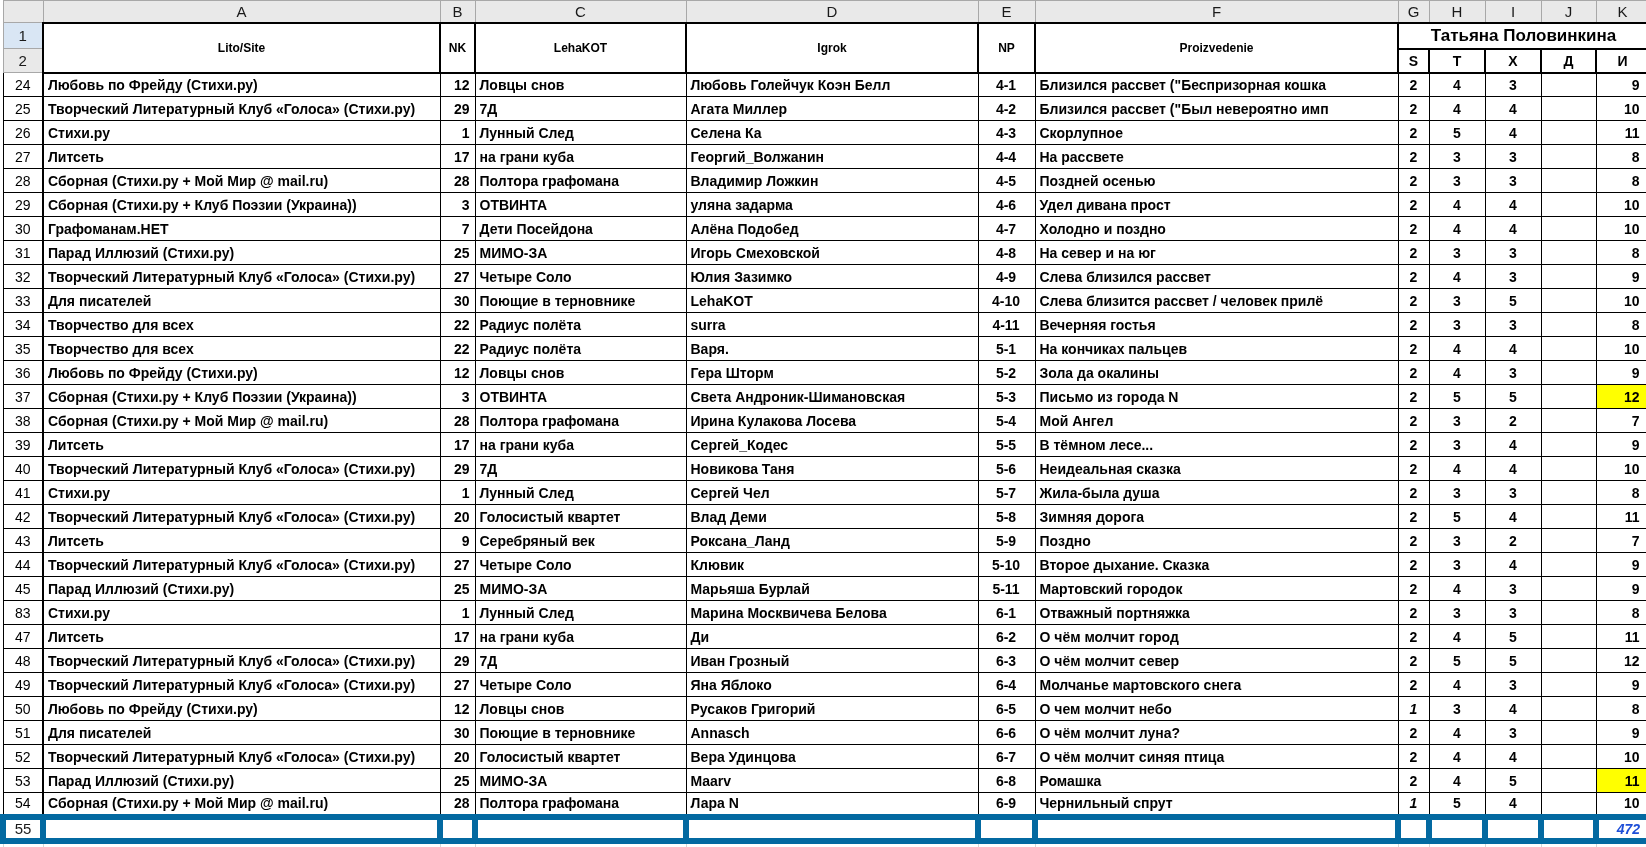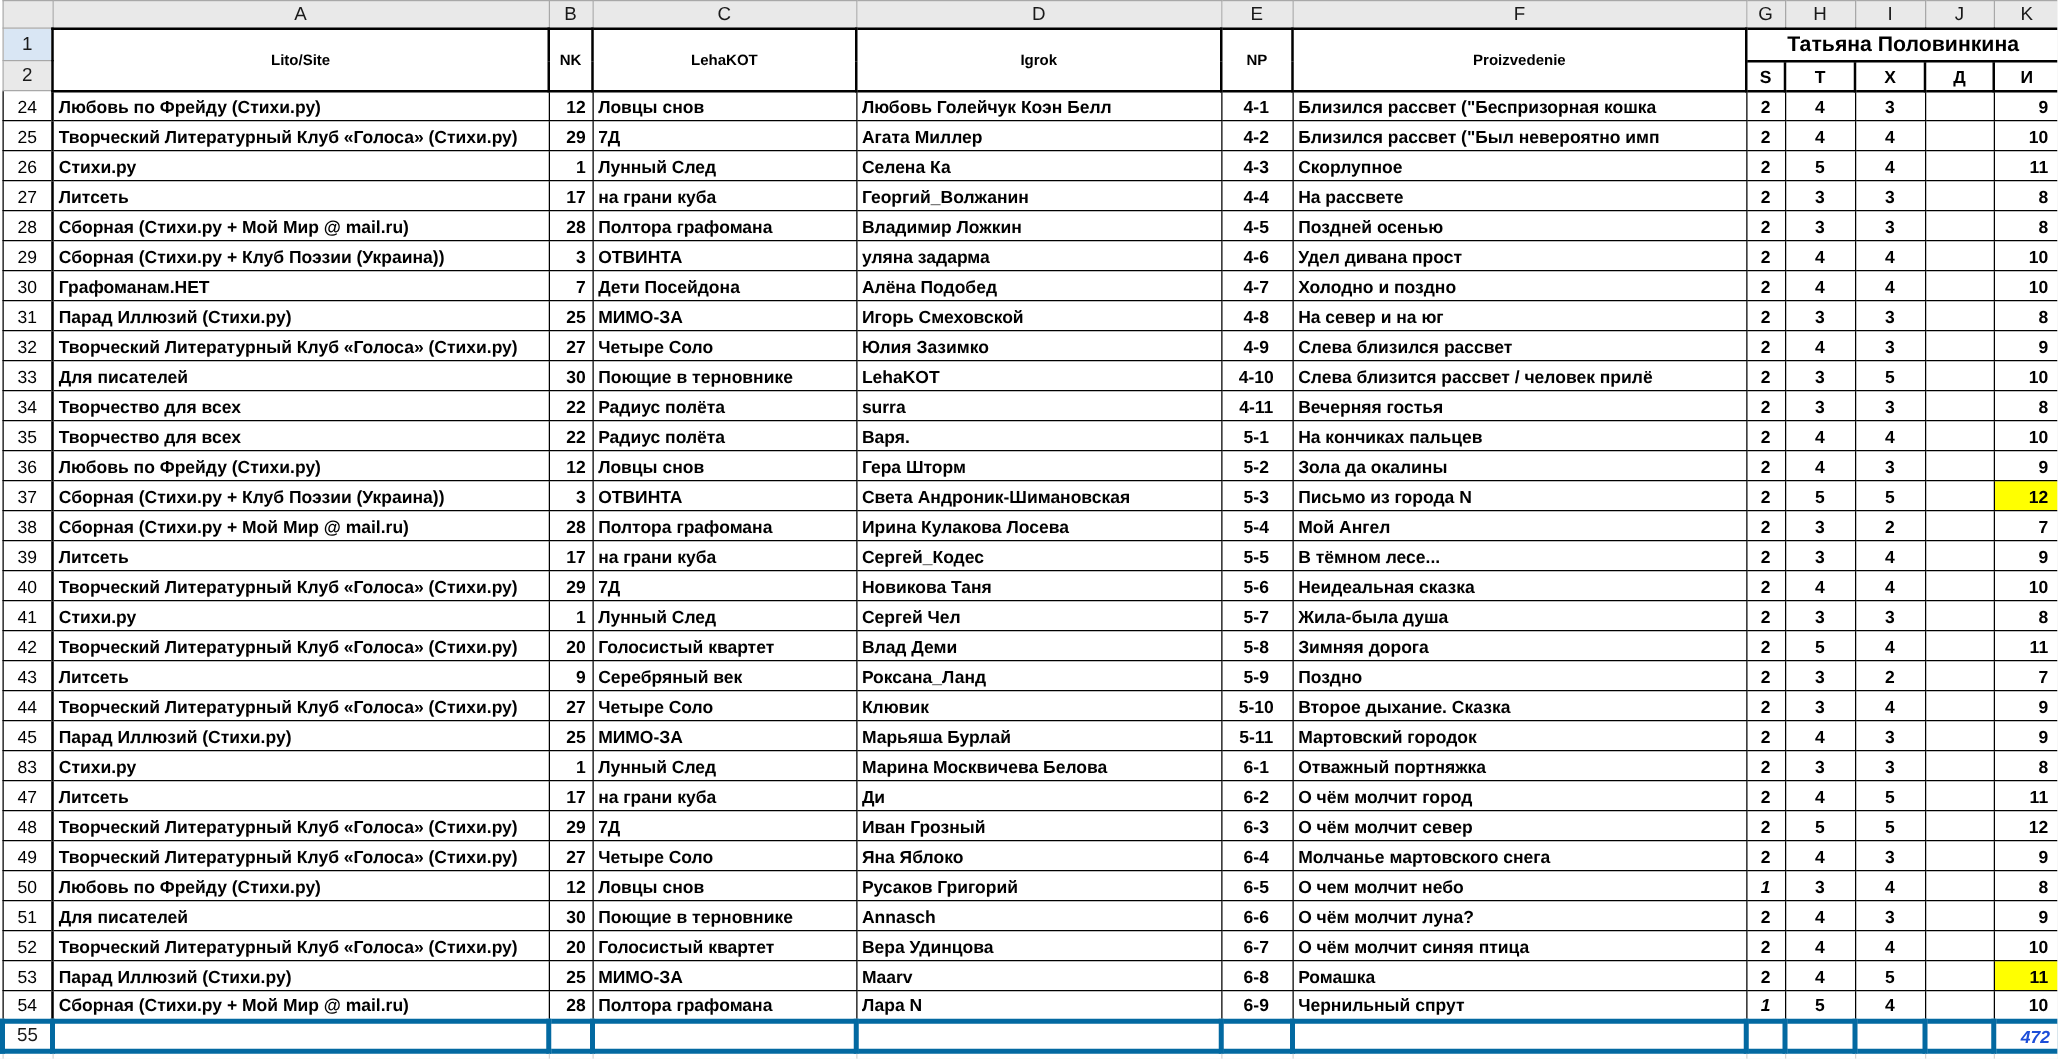--- a/index.html
+++ b/index.html
@@ -29,21 +29,21 @@
   td.cc{font-weight:700;text-align:left;margin-top:12px;}
   td.cd{font-weight:700;color:#0000ee;text-align:left;}
   td.ce{font-weight:700;color:#0000ee;text-align:center;padding-right:5px;}
   td.cf{font-weight:700;color:#0000ee;text-align:left;}
   td.cg{font-weight:700;font-size:11px;text-align:center;padding:0;}
   td.ch,td.ci{font-weight:700;font-size:15px;text-align:center;padding:0;}
   td.ck{font-weight:700;font-size:15px;text-align:right;padding-right:9px;}
   .red1{color:#dd0000;font-style:italic;}
   .yellow{background:#ffff00 !important;}
   
-  .frow td{border:4px solid #0369a1;height:24px;background:#fff;}
+  .frow td{border:6px solid #0369a1;height:24px;background:#fff;}
   .frow .ftotal{font-weight:700;font-style:italic;font-size:14px;text-align:right;padding-right:6px;color:#1d4ed8;margin-top:46px;}
   .prow td{border:1px solid #d5d5d5;border-bottom:none;height:20px;background:#fff;}
   .prow .rowhdr{border-bottom:none;}
 </style>
 </head>
 <body>
 
 <div class="sheet">
 <table>
   <colgroup>

